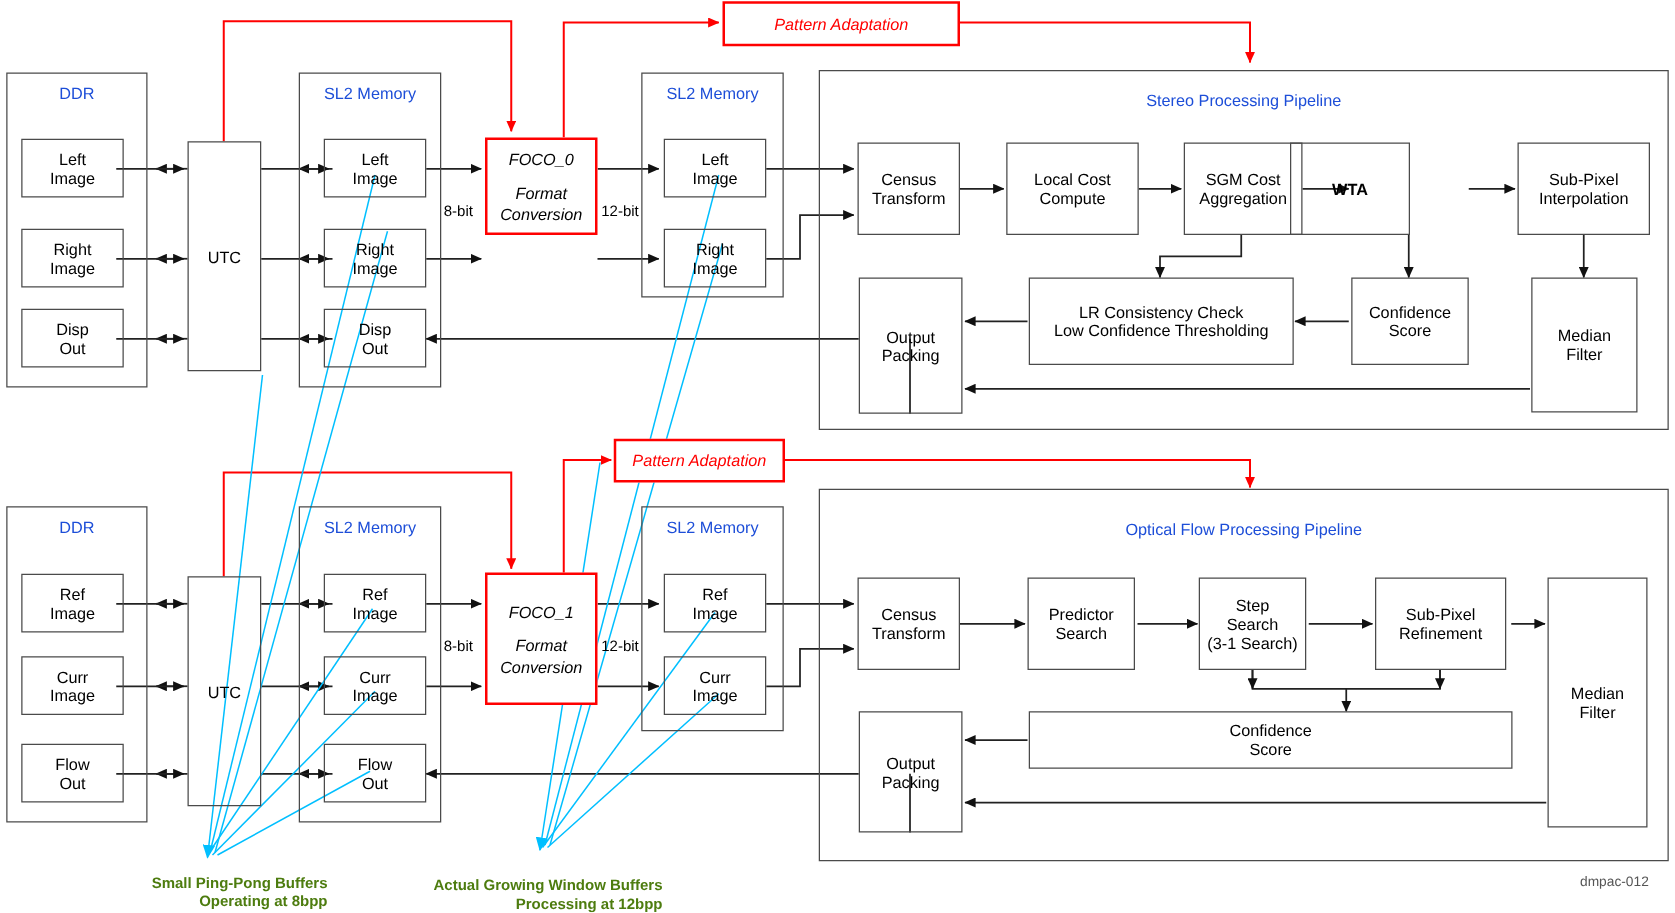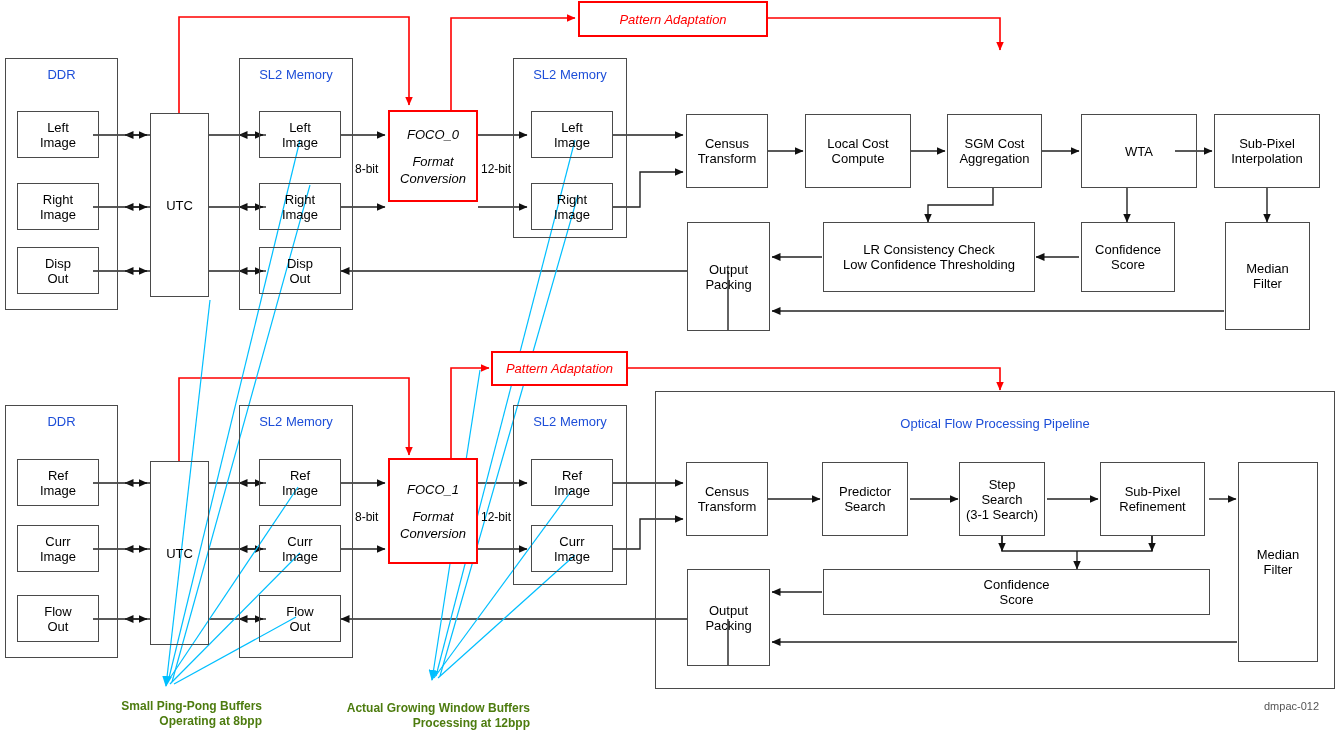--- a/index.html
+++ b/index.html
@@ -247,46 +247,49 @@
   <div class="container" style="left:239px; top:58px; width:114px; height:252px;">
     <div class="container-title" style="top:8px;">SL2 Memory</div>
   </div>
   <div class="box" style="left:259px; top:111px; width:82px; height:47px;">Left
 Image</div>
   <div class="box" style="left:259px; top:183px; width:82px; height:47px;">Right
 Image</div>
   <div class="box" style="left:259px; top:247px; width:82px; height:47px;">Disp
 Out</div>
 
-  <div class="redbox" style="left:388px; top:110px; width:90px; height:92px; flex-direction:column; gap:10px;">
+  <div class="redbox" style="left:388px; top:110px; width:90px; height:78px; flex-direction:column; gap:10px;">
     <span>FOCO_0</span>
     <span>Format
 Conversion</span>
   </div>
   <div class="lbl" style="left:355px; top:162px;">8-bit</div>
   <div class="lbl" style="left:481px; top:162px;">12-bit</div>
 
   <div class="container" style="left:513px; top:58px; width:114px; height:180px;">
     <div class="container-title" style="top:8px;">SL2 Memory</div>
   </div>
   <div class="box" style="left:531px; top:111px; width:82px; height:47px;">Left
 Image</div>
   <div class="box" style="left:531px; top:183px; width:82px; height:47px;">Right
 Image</div>
 
   <div class="redbox redtext" style="left:578px; top:1px; width:190px; height:36px;">Pattern Adaptation</div>
 
+  <div class="container" style="left:655px; top:56px; width:680px; height:288px;">
+    <div class="container-title" style="top:16px;">Stereo Processing Pipeline</div>
+  </div>
 
   <div class="box" style="left:686px; top:114px; width:82px; height:74px;">Census
 Transform</div>
   <div class="box" style="left:805px; top:114px; width:106px; height:74px;">Local Cost
 Compute</div>
   <div class="box" style="left:947px; top:114px; width:95px; height:74px;">SGM Cost
 Aggregation</div>
-  <div class="box" style="left:1081px; top:114px; width:116px; height:74px;">WTA</div>
+  <div class="box" style="left:1032px; top:114px; width:96px; height:74px;font-weight:bold;">WTA</div>
   <div class="box" style="left:1214px; top:114px; width:106px; height:74px;">Sub-Pixel
 Interpolation</div>
 
   <div class="box" style="left:823px; top:222px; width:212px; height:70px;">LR Consistency Check
 Low Confidence Thresholding</div>
   <div class="box" style="left:1081px; top:222px; width:94px; height:70px;">Confidence
 Score</div>
   <div class="box" style="left:1225px; top:222px; width:85px; height:108px;">Median
 Filter</div>
   <div class="box" style="left:687px; top:222px; width:83px; height:109px;">Output

